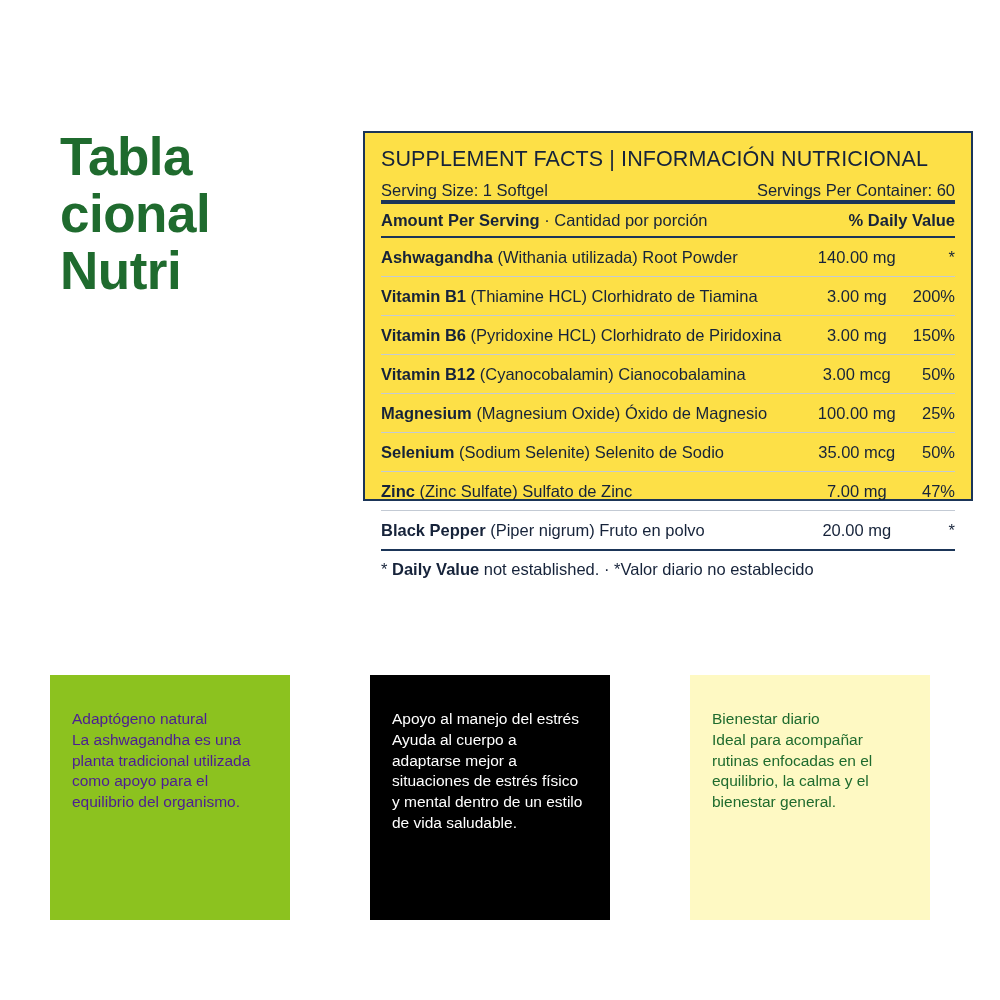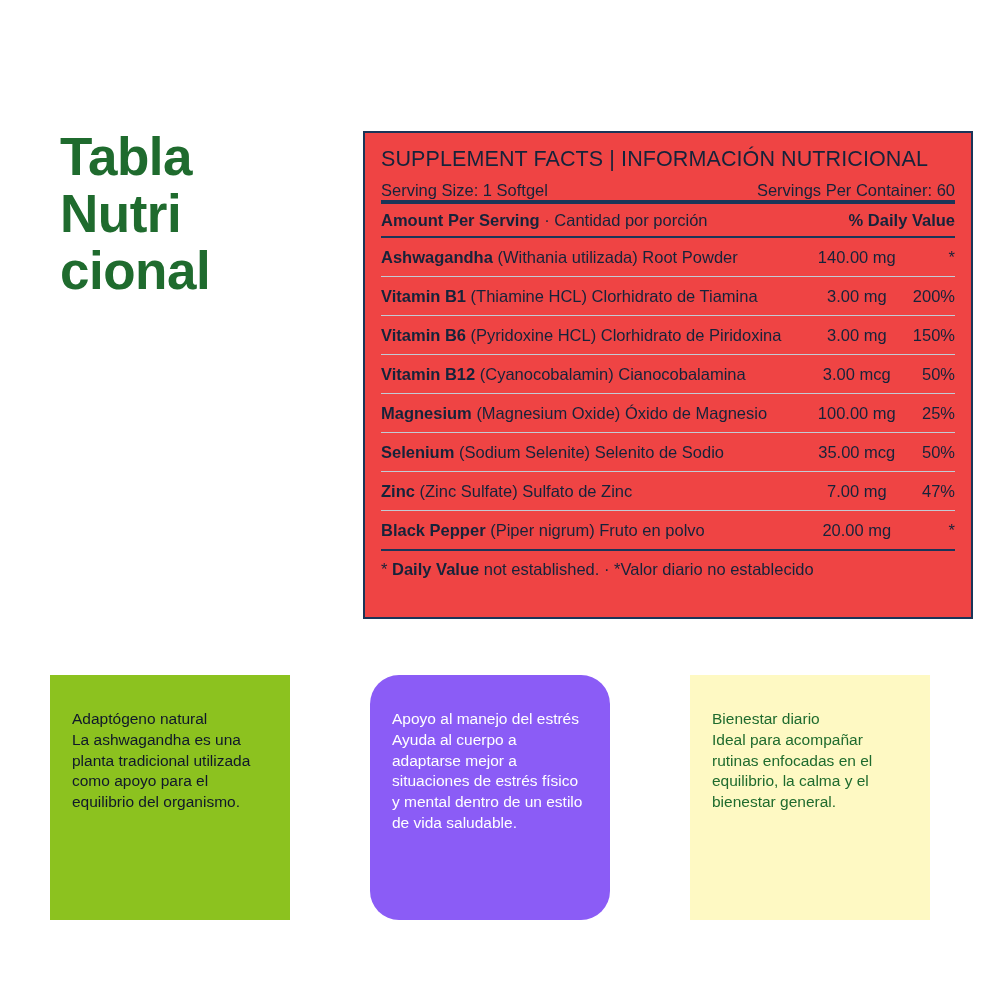--- a/index.html
+++ b/index.html
@@ -31,24 +31,24 @@
     display: block;
     white-space: nowrap;
   }
 
   
   #facts-panel {
     position: absolute;
     left: 363px;
     top: 131px;
     width: 610px;
-    height: 488px;
+    height: 370px;
     border: 2px solid #1b3558;
     box-sizing: border-box;
-    background: #ef4444;
+    background: #fde047;
     color: #16233a;
   }
   #facts-inner {
     padding: 14px 16px 8px 16px;
   }
   .facts-title {
     font-size: 21.5px;
     letter-spacing: 0.1px;
     color: #16233a;
     white-space: nowrap;
@@ -102,34 +102,34 @@
   .card {
     position: absolute;
     top: 675px;
     width: 240px;
     height: 245px;
     box-sizing: border-box;
     padding: 34px 22px 20px 22px;
     font-size: 15.5px;
     line-height: 1.34;
   }
-  #card-1 { left: 50px;  background: #8cc21f; color: #0f172a; }
-  #card-2 { left: 370px; background: #8b5cf6; color: #ffffff; border-radius: 29px; }
+  #card-1 { left: 50px;  background: #8cc21f; color: #4c1d95; }
+  #card-2 { left: 370px; background: #000000; color: #ffffff; }
   #card-3 { left: 690px; background: #fef9c3; color: #1f6b2e; }
 
   .card .card-title { display: block; }
   .card .card-body  { display: block; }
 </style>
 </head>
 <body>
 
 <div id="page-title">
   <span class="line">Tabla</span>
+  <span class="line">cional</span>
   <span class="line">Nutri</span>
-  <span class="line">cional</span>
 </div>
 
 <div id="facts-panel">
   <div id="facts-inner">
 
     <div class="facts-title">SUPPLEMENT FACTS | INFORMACIÓN NUTRICIONAL</div>
 
     <div class="facts-serving-row">
       <span>Serving Size: 1 Softgel</span>
       <span>Servings Per Container: 60</span>

